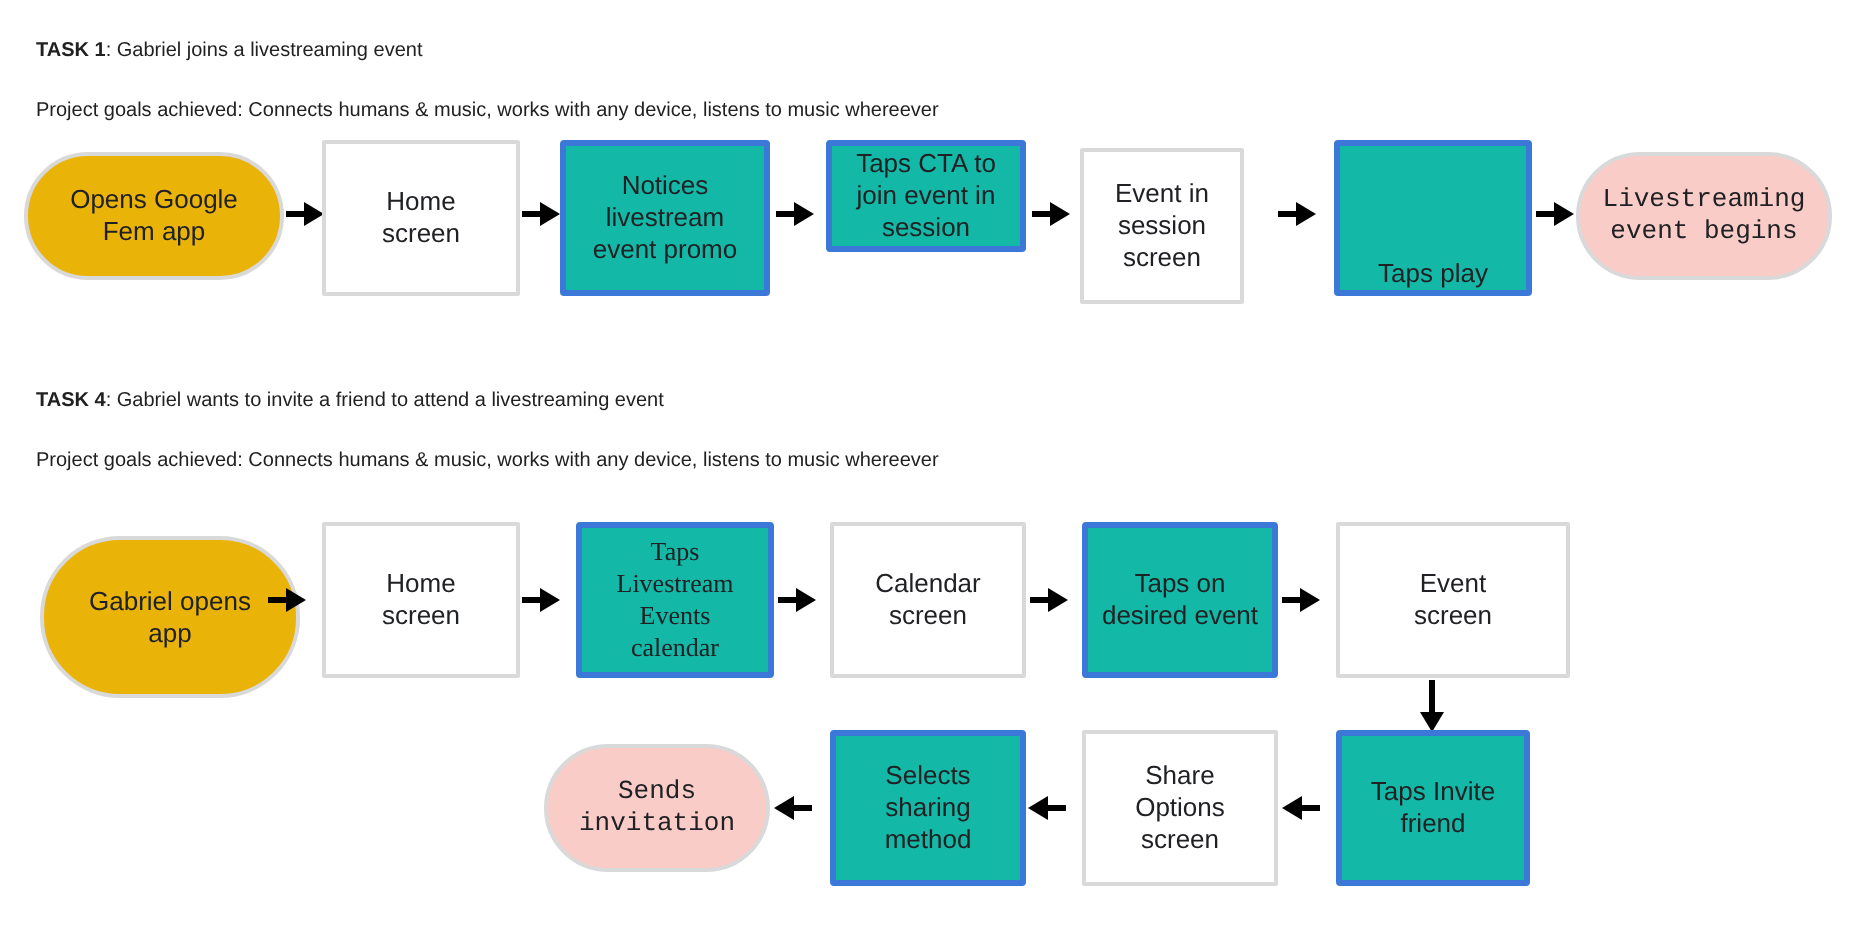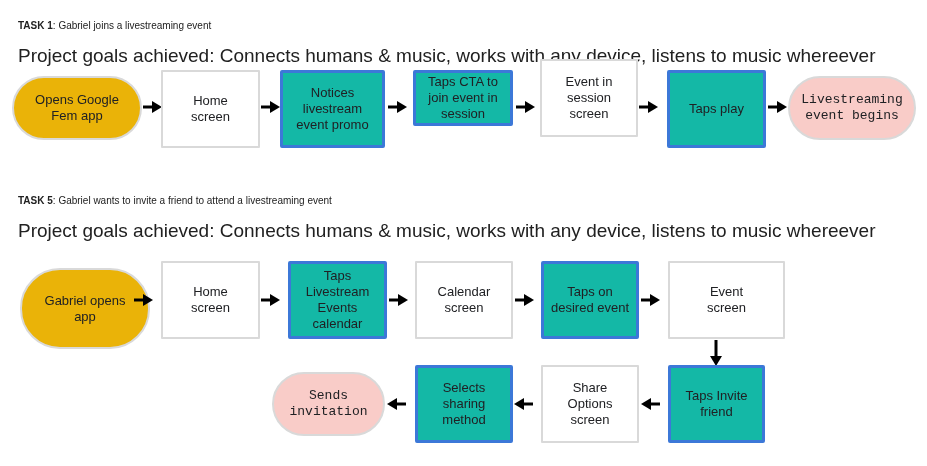--- a/index.html
+++ b/index.html
@@ -27,21 +27,21 @@
   .task-title {
     position: absolute;
     font-size: 10px;
     line-height: 16px;
     color: #212121;
     white-space: nowrap;
   }
   .task-title .tnum { font-weight: bold; }
   .task-goals {
     position: absolute;
-    font-size: 19px;
+    font-size: 10px;
     line-height: 16px;
     color: #212121;
     white-space: nowrap;
   }
 
   
   .node {
     position: absolute;
     box-sizing: border-box;
     display: flex;
@@ -140,51 +140,51 @@
 session</span>
   </div>
 
   <div class="arrow" style="left:516px; top:99px;">
     <svg width="19" height="16" viewBox="0 0 19 16">
       <line x1="0" y1="8" x2="11" y2="8" stroke="#000" stroke-width="3"></line>
       <polygon points="9,2 19,8 9,14" fill="#000"></polygon>
     </svg>
   </div>
 
-  <div class="node screen" style="left:540px; top:59px; width:98px; height:78px;">
+  <div class="node screen" style="left:540px; top:74px; width:82px; height:78px;">
     <span class="lbl">Event in
 session
 screen</span>
   </div>
 
   <div class="arrow" style="left:639px; top:99px;">
     <svg width="19" height="16" viewBox="0 0 19 16">
       <line x1="0" y1="8" x2="11" y2="8" stroke="#000" stroke-width="3"></line>
       <polygon points="9,2 19,8 9,14" fill="#000"></polygon>
     </svg>
   </div>
 
-  <div class="node action" style="left:667px; top:70px; width:99px; height:78px;">
+  <div class="node action" style="left:667px; top:70px; width:99px; height:78px;align-items:flex-end;">
     <span class="lbl">Taps play</span>
   </div>
 
   <div class="arrow" style="left:768px; top:99px;">
     <svg width="19" height="16" viewBox="0 0 19 16">
       <line x1="0" y1="8" x2="11" y2="8" stroke="#000" stroke-width="3"></line>
       <polygon points="9,2 19,8 9,14" fill="#000"></polygon>
     </svg>
   </div>
 
   <div class="node end" style="left:788px; top:76px; width:128px; height:64px;">
     <span class="lbl">Livestreaming
 event begins</span>
   </div>
 
   <div class="task-title" style="left:18px; top:193px;">
-    <span class="tnum">TASK 5</span><span>: Gabriel wants to invite a friend to attend a livestreaming event</span>
+    <span class="tnum">TASK 4</span><span>: Gabriel wants to invite a friend to attend a livestreaming event</span>
   </div>
 
   <div class="task-goals" style="left:18px; top:223px;">Project goals achieved: Connects humans &amp; music, works with any device, listens to music whereever</div>
 
   <div class="node start" style="left:20px; top:268px; width:130px; height:81px;">
     <span class="lbl">Gabriel opens
 app</span>
   </div>
 
   <div class="arrow" style="left:134px; top:292px;">
@@ -199,21 +199,21 @@
 screen</span>
   </div>
 
   <div class="arrow" style="left:261px; top:292px;">
     <svg width="19" height="16" viewBox="0 0 19 16">
       <line x1="0" y1="8" x2="11" y2="8" stroke="#000" stroke-width="3"></line>
       <polygon points="9,2 19,8 9,14" fill="#000"></polygon>
     </svg>
   </div>
 
-  <div class="node action" style="left:288px; top:261px; width:99px; height:78px;">
+  <div class="node action" style="left:288px; top:261px; width:99px; height:78px;font-family:Liberation Serif, serif;">
     <span class="lbl">Taps
 Livestream
 Events
 calendar</span>
   </div>
 
   <div class="arrow" style="left:389px; top:292px;">
     <svg width="19" height="16" viewBox="0 0 19 16">
       <line x1="0" y1="8" x2="11" y2="8" stroke="#000" stroke-width="3"></line>
       <polygon points="9,2 19,8 9,14" fill="#000"></polygon>

